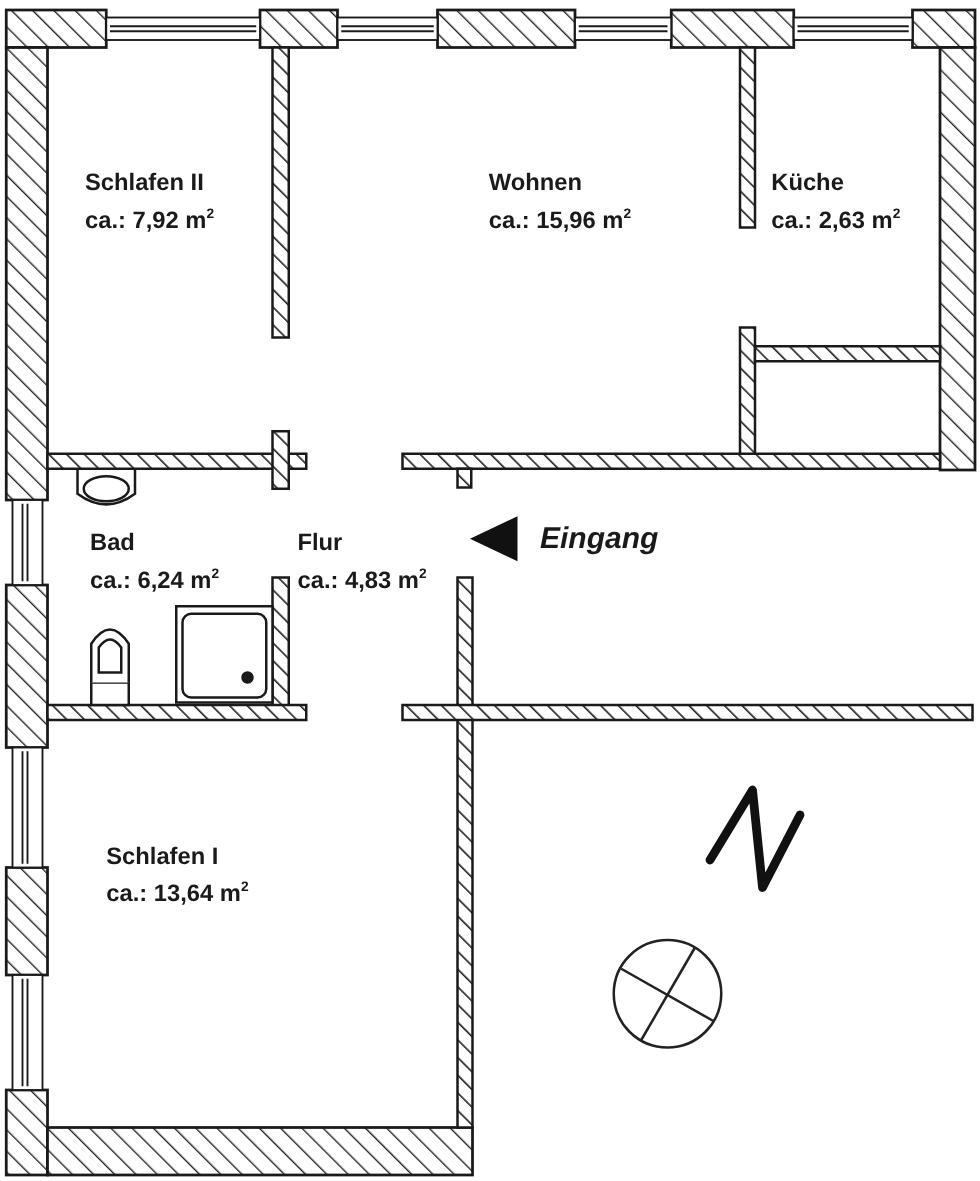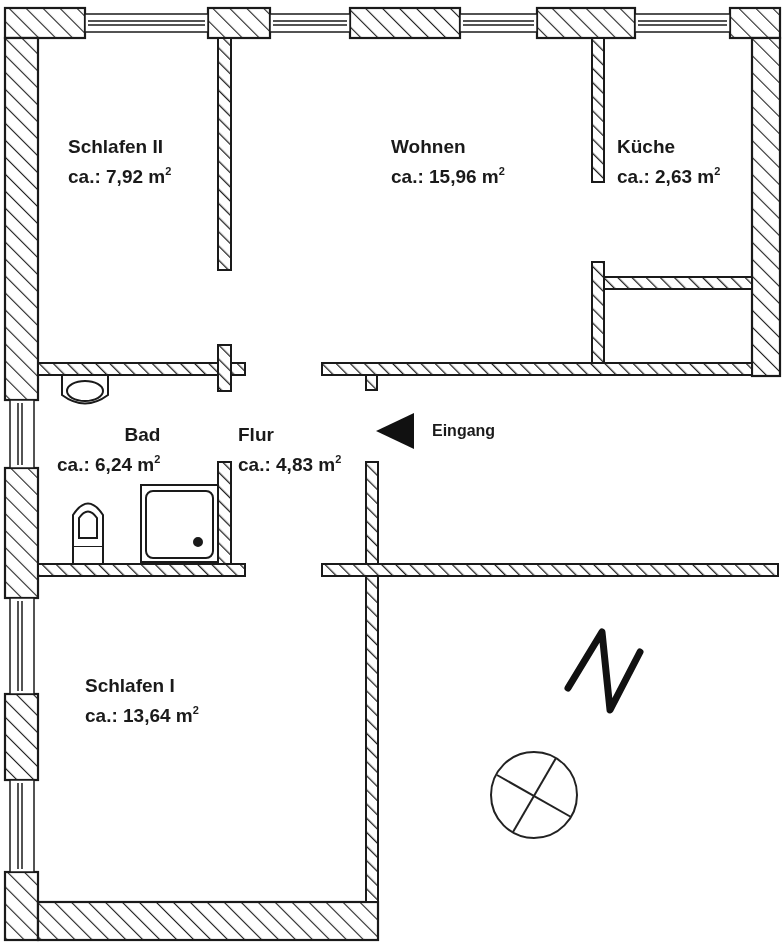--- a/index.html
+++ b/index.html
@@ -6,21 +6,21 @@
   body { width: 784px; height: 945px; position: relative; overflow: hidden;
          font-family: "Liberation Sans", sans-serif; color: #1a1a1a; }
   #plan { position: absolute; left: 0; top: 0; }
   .room-label { position: absolute; line-height: 1.2; }
   .room-name { font-weight: bold; font-size: 19px; display: block; }
   .room-area { font-size: 19px; display: block; margin-top: 6px; font-weight: bold; }
   .room-area sup { font-size: 11px; vertical-align: 8px; }
   .entrance { position: absolute; left: 376px; top: 413px; display: flex; align-items: center; }
   .entrance-arrow { width: 0; height: 0; border-top: 18px solid transparent; border-bottom: 18px solid transparent;
                     border-right: 38px solid #111; margin-right: 18px; }
-  .entrance-label { font-weight: bold; font-size: 16px; }
+  .entrance-label { font-weight: bold; font-size: 24px; font-style: italic; }
 </style>
 </head>
 <body>
 
 <svg id="plan" width="784" height="945" viewBox="0 0 784 945" xmlns="http://www.w3.org/2000/svg">
   <defs>
     <pattern id="hatch" patternUnits="userSpaceOnUse" width="12" height="12" patternTransform="rotate(-45)">
       <rect width="12" height="12" fill="#fff"></rect>
       <line x1="0" y1="0" x2="0" y2="12" stroke="#222" stroke-width="2.2"></line>
     </pattern>
@@ -125,21 +125,21 @@
   <span class="room-area"><span>ca.:</span> <span>7,92</span> <span>m</span><sup>2</sup></span>
 </div>
 <div class="room-label" style="left:343px;top:136px;margin-left:48px;">
   <span class="room-name">Wohnen</span>
   <span class="room-area"><span>ca.:</span> <span>15,96</span> <span>m</span><sup>2</sup></span>
 </div>
 <div class="room-label" style="left:617px;top:136px;">
   <span class="room-name">Küche</span>
   <span class="room-area"><span>ca.:</span> <span>2,63</span> <span>m</span><sup>2</sup></span>
 </div>
-<div class="room-label" style="left:57px;top:424px;text-align:right;">
+<div class="room-label" style="left:72px;top:424px;">
   <span class="room-name">Bad</span>
   <span class="room-area"><span>ca.:</span> <span>6,24</span> <span>m</span><sup>2</sup></span>
 </div>
 <div class="room-label" style="left:238px;top:424px;">
   <span class="room-name">Flur</span>
   <span class="room-area"><span>ca.:</span> <span>4,83</span> <span>m</span><sup>2</sup></span>
 </div>
 <div class="room-label" style="left:65px;top:675px;margin-left:20px;">
   <span class="room-name">Schlafen I</span>
   <span class="room-area"><span>ca.:</span> <span>13,64</span> <span>m</span><sup>2</sup></span>

